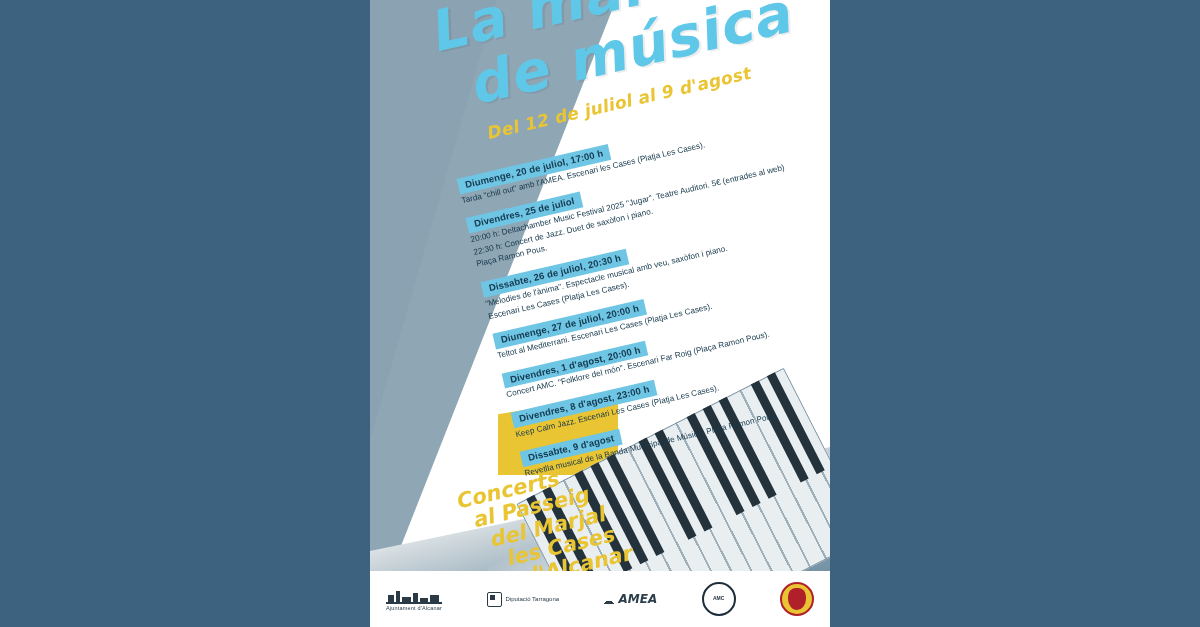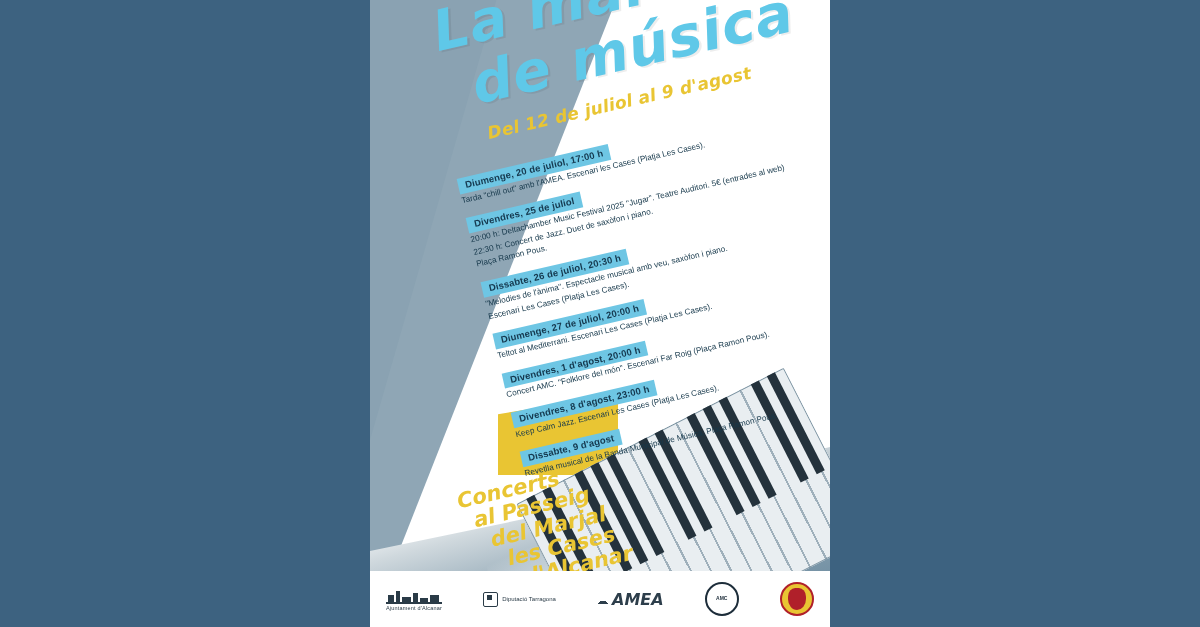--- a/index.html
+++ b/index.html
@@ -135,21 +135,21 @@
   .logo-ajuntament{flex-direction:column;align-items:center;gap:1px;}
   .skyline{width:56px;height:16px;position:relative;}
   .skyline i{position:absolute;bottom:0;background:#2a3b47;display:block;}
   .dipu{display:flex;align-items:center;gap:4px;}
   .dipu-mark{width:13px;height:13px;border:1.6px solid #2a3b47;border-radius:2px;position:relative;}
   .dipu-mark:after{content:"";position:absolute;left:2.5px;top:2.5px;width:5px;height:5px;background:#2a3b47;}
   .dipu-txt{font-size:6px;color:#2a3b47;}
   .amea{
     display:flex;align-items:center;gap:3px;
     font-family:"DejaVu Sans", sans-serif;font-weight:bold;font-style:italic;
-    font-size:16px;color:#2d3e4b;
+    font-size:12px;color:#2d3e4b;
   }
   .amea .wave{width:12px;height:10px;background:
      radial-gradient(circle at 50% 120%, #2d3e4b 0 40%, transparent 41%);}
   .badge{
     width:30px;height:30px;border-radius:50%;
     border:2px solid #1d2d3a;background:#fff;
     display:flex;align-items:center;justify-content:center;
     font-size:5px;font-weight:bold;color:#1d2d3a;text-align:center;line-height:1.05;
   }
   .badge-red{

